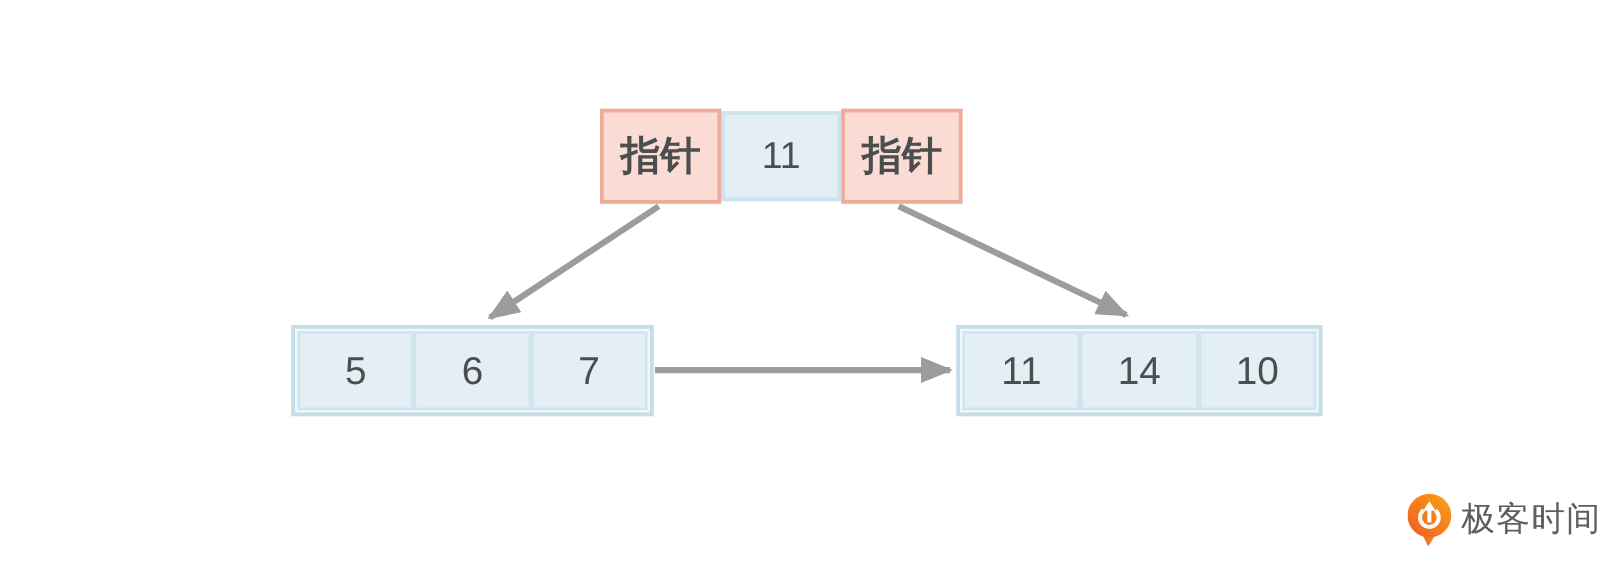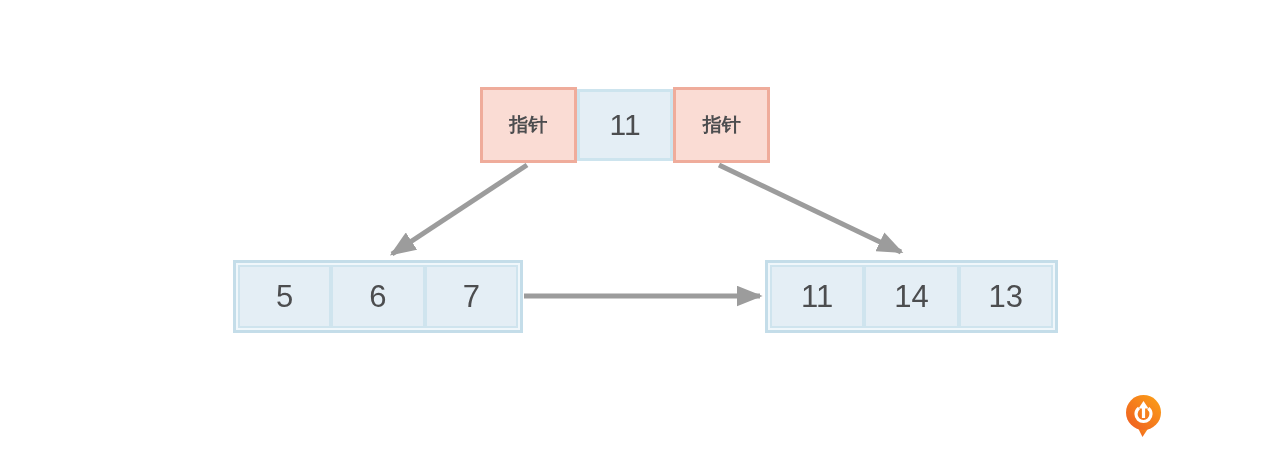--- a/index.html
+++ b/index.html
@@ -9,21 +9,21 @@
   }
   .node{position:absolute;display:flex;box-sizing:border-box;}
   .root-node{left:480px;top:87px;width:290px;height:76px;}
   .cell{
     flex:1;display:flex;align-items:center;justify-content:center;
     box-sizing:border-box;color:var(--cell-text,#4c4d4f);
   }
   .pointer-cell{
     background:var(--pointer-fill,#fadcd4);
     border:3px solid var(--pointer-border,#efac9b);
-    font-size:19px;font-weight:600;z-index:2;
+    font-size:32px;font-weight:600;z-index:2;
   }
   .key-cell{
     background:var(--key-fill,#e4eef5);
     border:3px solid var(--key-border,#cde4ee);
     font-size:30px;font-weight:500;margin:2px 0;z-index:1;
   }
   .leaf{
     border:3px solid var(--leaf-border,#c4dde9);
     background:#f0f7fb;padding:2px;
   }
@@ -87,33 +87,34 @@
   </div>
 
   <div class="node leaf leaf-right">
     <div class="cell leaf-cell">
       <span>11</span>
     </div>
     <div class="cell leaf-cell">
       <span>14</span>
     </div>
     <div class="cell leaf-cell">
-      <span>13</span>
+      <span>10</span>
     </div>
   </div>
 
   <div class="logo">
     <svg width="36" height="46" viewBox="0 0 36 46">
       <defs>
         <linearGradient id="lg" x1="0" y1="1" x2="1" y2="0">
           <stop offset="0" stop-color="#ee5b23"></stop>
           <stop offset="1" stop-color="#fca216"></stop>
         </linearGradient>
       </defs>
       <path d="M10,29 L25,29 L16.5,42 Z" fill="url(#lg)"></path>
       <circle cx="17.5" cy="17.5" r="17.5" fill="url(#lg)"></circle>
       <circle cx="17.5" cy="19" r="7.5" fill="none" stroke="#ffffff" stroke-width="3.2" stroke-dasharray="30.3 10 6.8 0"></circle>
       <line x1="17.5" y1="23" x2="17.5" y2="10" stroke="#ffffff" stroke-width="3.2"></line>
       <path d="M12.5,13.5 L17.5,6 L22.5,13.5 Z" fill="#ffffff"></path>
     </svg>
+    <span class="logo-text">极客时间</span>
   </div>
 
 </div>
 
 </body></html>

